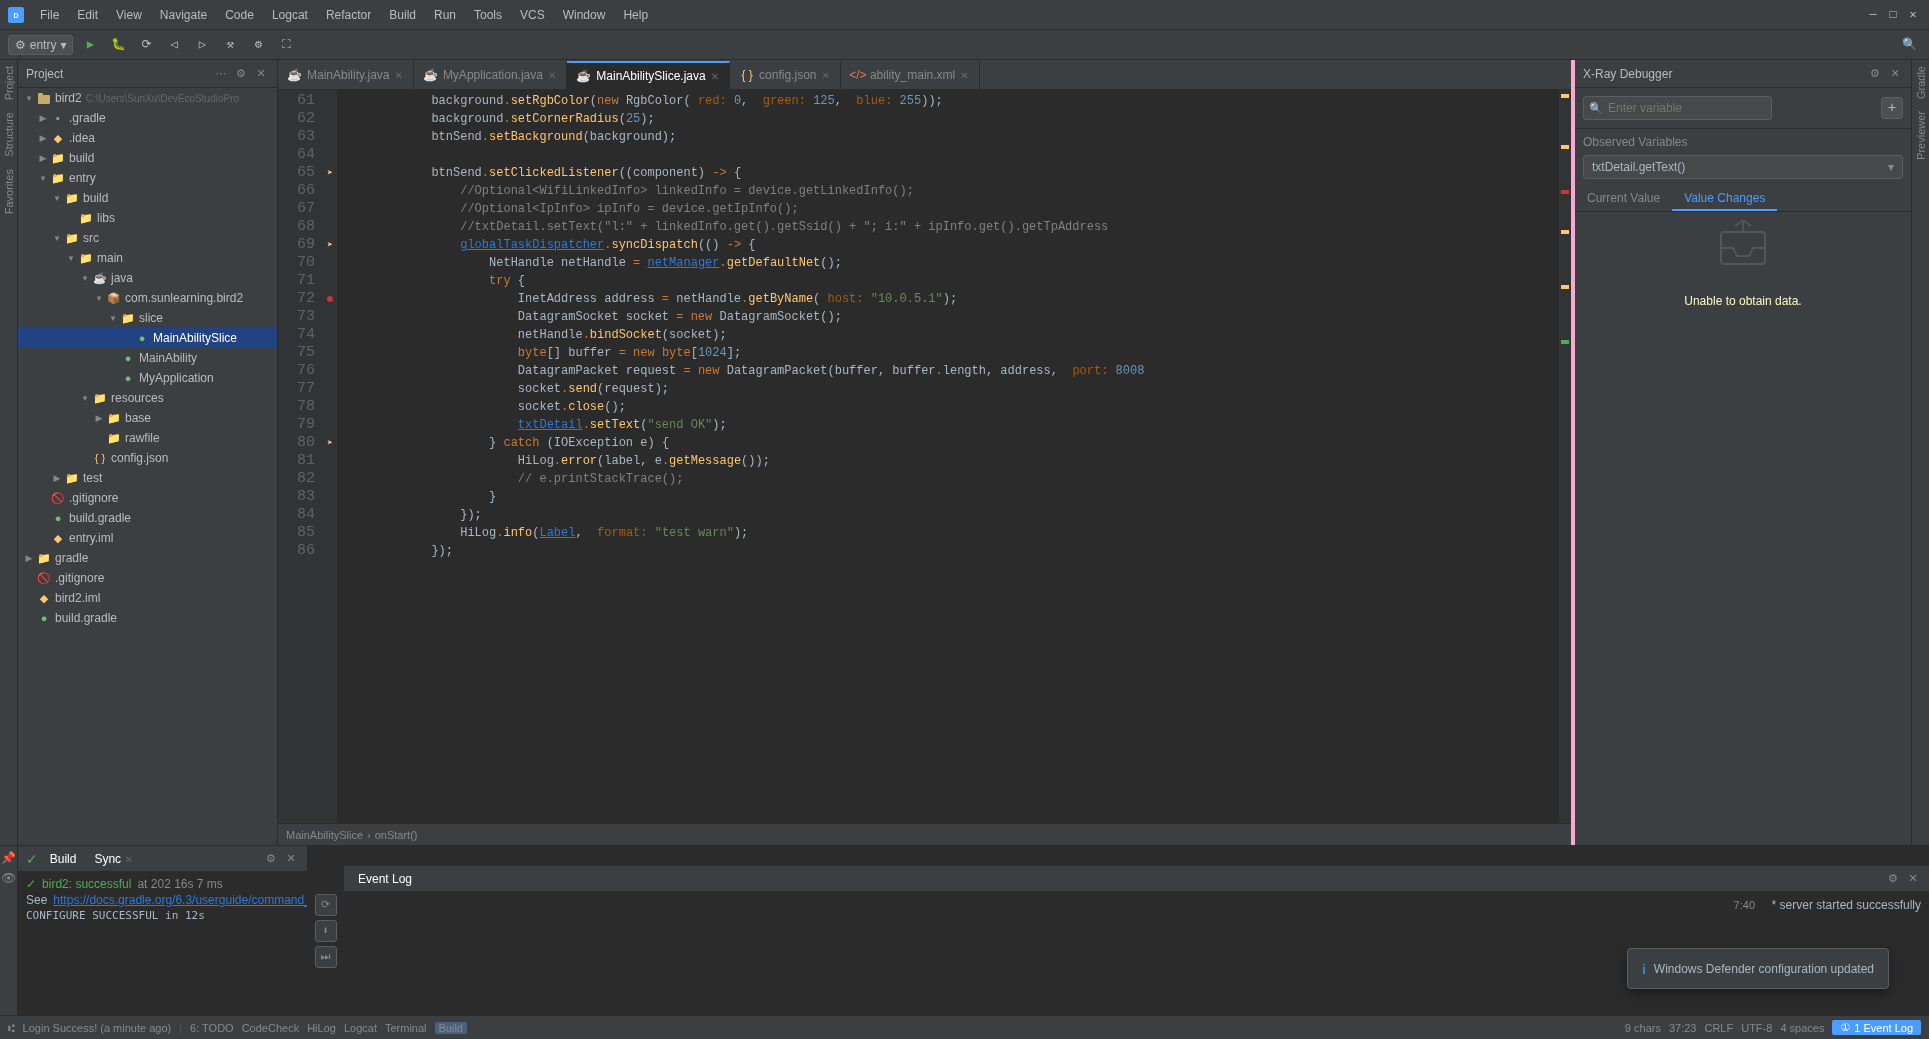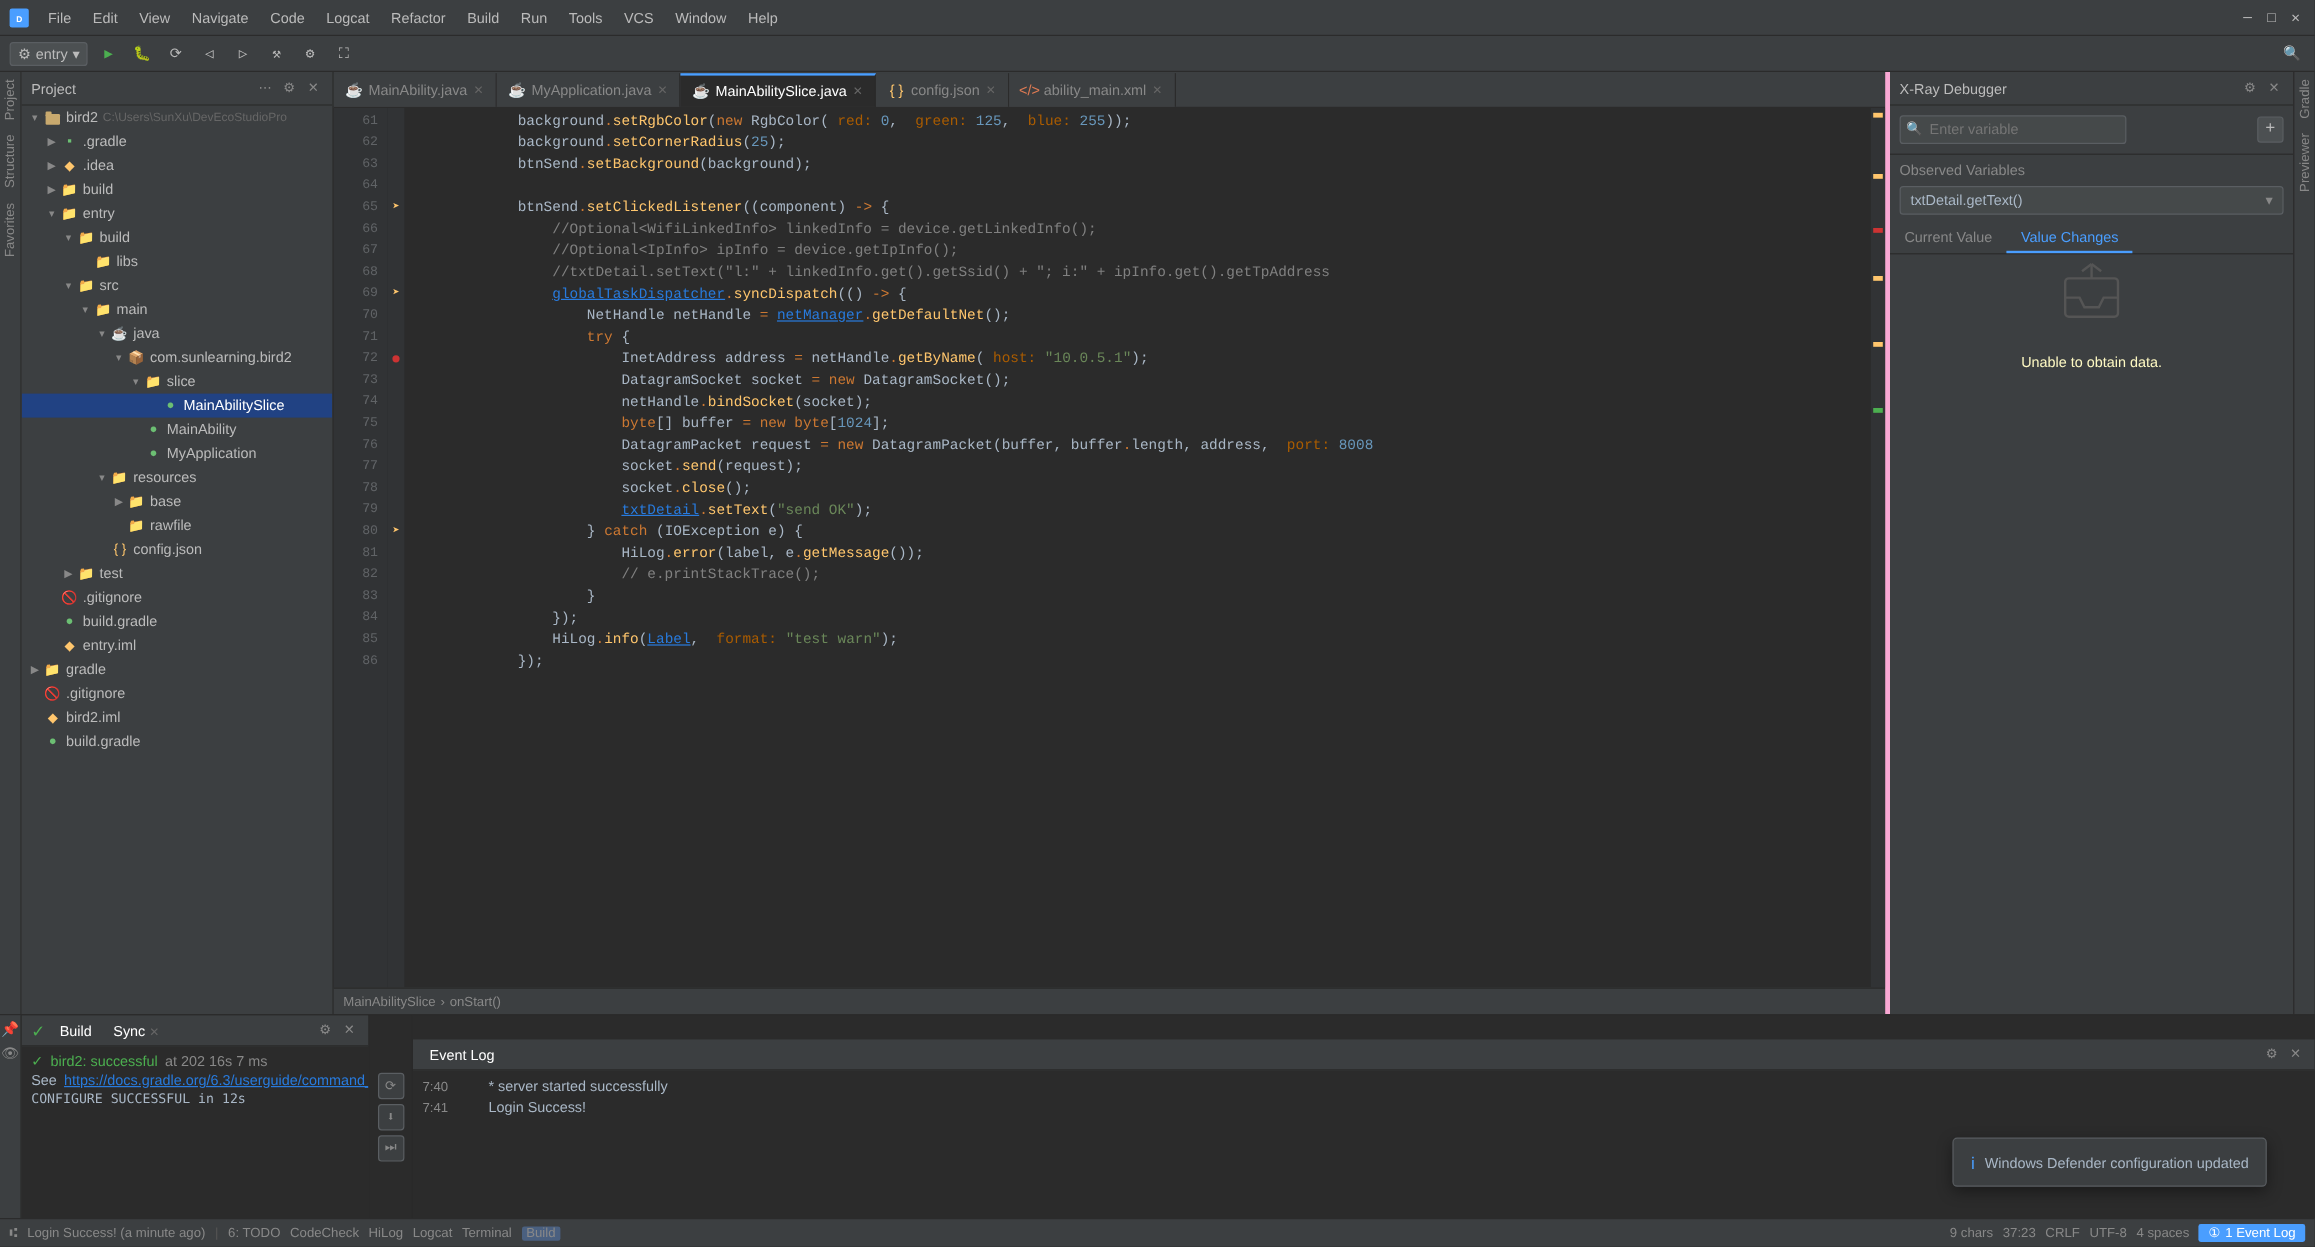--- a/index.html
+++ b/index.html
@@ -199,21 +199,21 @@
       display: flex;
       overflow: hidden;
       background: #2b2b2b;
     }
     .line-numbers {
       width: 45px;
       background: #313335;
       padding: 4px 0;
       text-align: right;
       color: #606366;
-      font-size: 11px;
+      font-size: 15px;
       flex-shrink: 0;
       overflow: hidden;
       line-height: 18px;
       padding-right: 8px;
       padding-top: 2px;
     }
     .line-number-gutter {
       width: 14px;
       background: #313335;
       padding: 4px 0;
@@ -464,21 +464,21 @@
     }
     .bottom-content::-webkit-scrollbar { width: 6px; }
     .bottom-content::-webkit-scrollbar-track { background: #2b2b2b; }
     .bottom-content::-webkit-scrollbar-thumb { background: #555; border-radius: 3px; }
     .log-line { display: flex; align-items: center; gap: 6px; padding: 1px 0; color: #a9b7c6; }
     .log-success { color: #4caf50; }
     .log-time { color: #888; }
     .log-link { color: #287bde; text-decoration: underline; cursor: pointer; }
     .log-gradle-text { color: #a9b7c6; font-family: 'Consolas', monospace; font-size: 11px; }
     .event-log-content { padding: 4px 8px; }
-    .event-row { display: flex; align-items: baseline; gap: 20px; padding: 2px 0; }
+    .event-row { display: flex; align-items: baseline; gap: 3px; padding: 2px 0; justify-content: flex-end; }
     .event-time { color: #888; font-size: 11px; width: 35px; flex-shrink: 0; }
     .event-text { color: #a9b7c6; font-size: 12px; }
 
     
     .status-bar {
       height: 24px;
       background: #3c3f41;
       display: flex;
       align-items: center;
       padding: 0 8px;
@@ -1079,24 +1079,20 @@
       <div class="bottom-controls">
         <div class="bottom-ctrl-btn">⚙</div>
         <div class="bottom-ctrl-btn">✕</div>
       </div>
     </div>
     <div class="bottom-content event-log-content">
       <div class="event-row">
         <span class="event-time">7:40</span>
         <span class="event-text">* server started successfully</span>
       </div>
-      <div class="event-row">
-        <span class="event-time">7:41</span>
-        <span class="event-text">Login Success!</span>
-      </div>
     </div>
   </div>
 </div>
 
 <div class="status-bar">
   <span style="color:#888">⑆</span>
   <span>Login Success! (a minute ago)</span>
   <span class="status-sep">|</span>
   <span class="status-item">6: TODO</span>
   <span class="status-item">CodeCheck</span>

